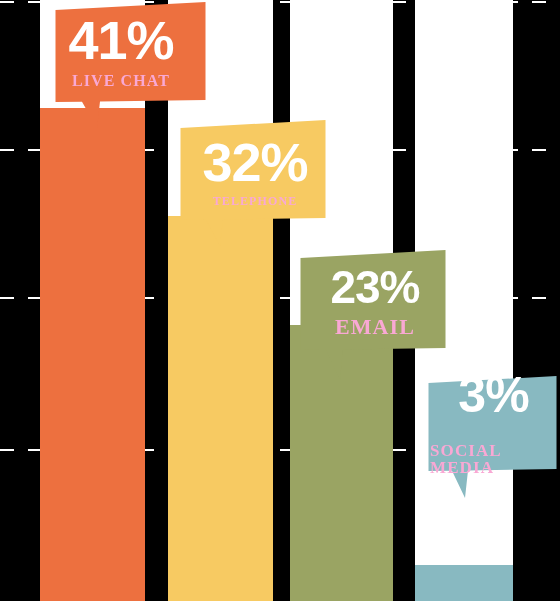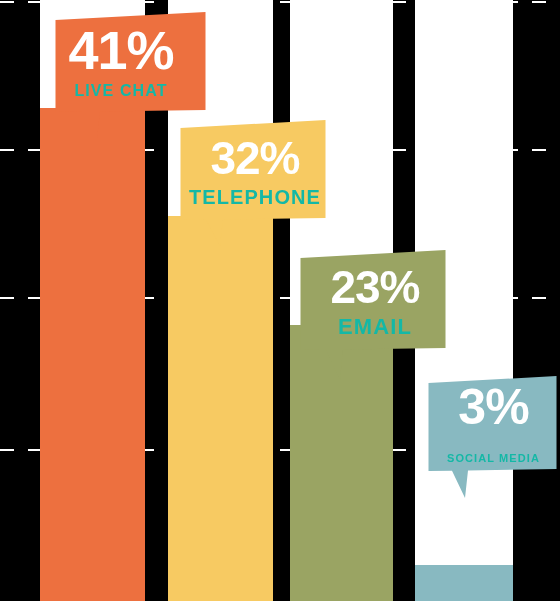--- a/index.html
+++ b/index.html
@@ -82,46 +82,47 @@
     justify-content: center;
     pointer-events: none;
   }
   .pct {
     color: #ffffff;
     font-weight: bold;
     line-height: 0.95;
     letter-spacing: -1px;
   }
   .chan {
-    color: #14b8a6;
+    color: #f9a8d4;
     font-weight: bold;
     letter-spacing: 1.1px;
     line-height: 1;
+    font-family: Liberation Serif, serif;
   }
 
   
-  #callout-0 { left: 55px;  top: 12px;   width: 128px; height: 126px; }
+  #callout-0 { left: 55px;  top: 2px;   width: 128px; height: 126px; }
   #callout-0 .label-layer { top: -4px; left: 4px; height: 108px; }
   #callout-0 .pct  { font-size: 54px; }
   #callout-0 .chan { font-size: 16px; margin-top: 7px; }
 
   #callout-1 { left: 180px; top: 120px; width: 146px; height: 126px; }
   #callout-1 .label-layer { top: -2px; left: 4px; height: 108px; }
-  #callout-1 .pct  { font-size: 46px; text-align: right; }
-  #callout-1 .chan { font-size: 20px; margin-top: 7px; }
+  #callout-1 .pct  { font-size: 54px; text-align: right; }
+  #callout-1 .chan { font-size: 12px; margin-top: 7px; }
 
   #callout-2 { left: 300px; top: 250px; width: 146px; height: 130px; }
   #callout-2 .label-layer { top: -2px; left: 4px; height: 108px; }
   #callout-2 .pct  { font-size: 46px; }
   #callout-2 .chan { font-size: 22px; margin-top: 7px; }
 
   #callout-3 { left: 428px; top: 376px; width: 129px; height: 122px; }
   #callout-3 .label-layer { top: -4px; left: 2px; height: 104px; }
   #callout-3 .pct  { font-size: 50px; }
-  #callout-3 .chan { font-size: 11px; margin-top: 22px; }
+  #callout-3 .chan { font-size: 17px; margin-top: 22px; }
 </style>
 </head>
 <body>
 
 <div id="infographic">
 
   <div class="gridlines">
     <div class="gridline" style="top:1px;"></div>
     <div class="gridline" style="top:149px;"></div>
     <div class="gridline" style="top:297px;"></div>

